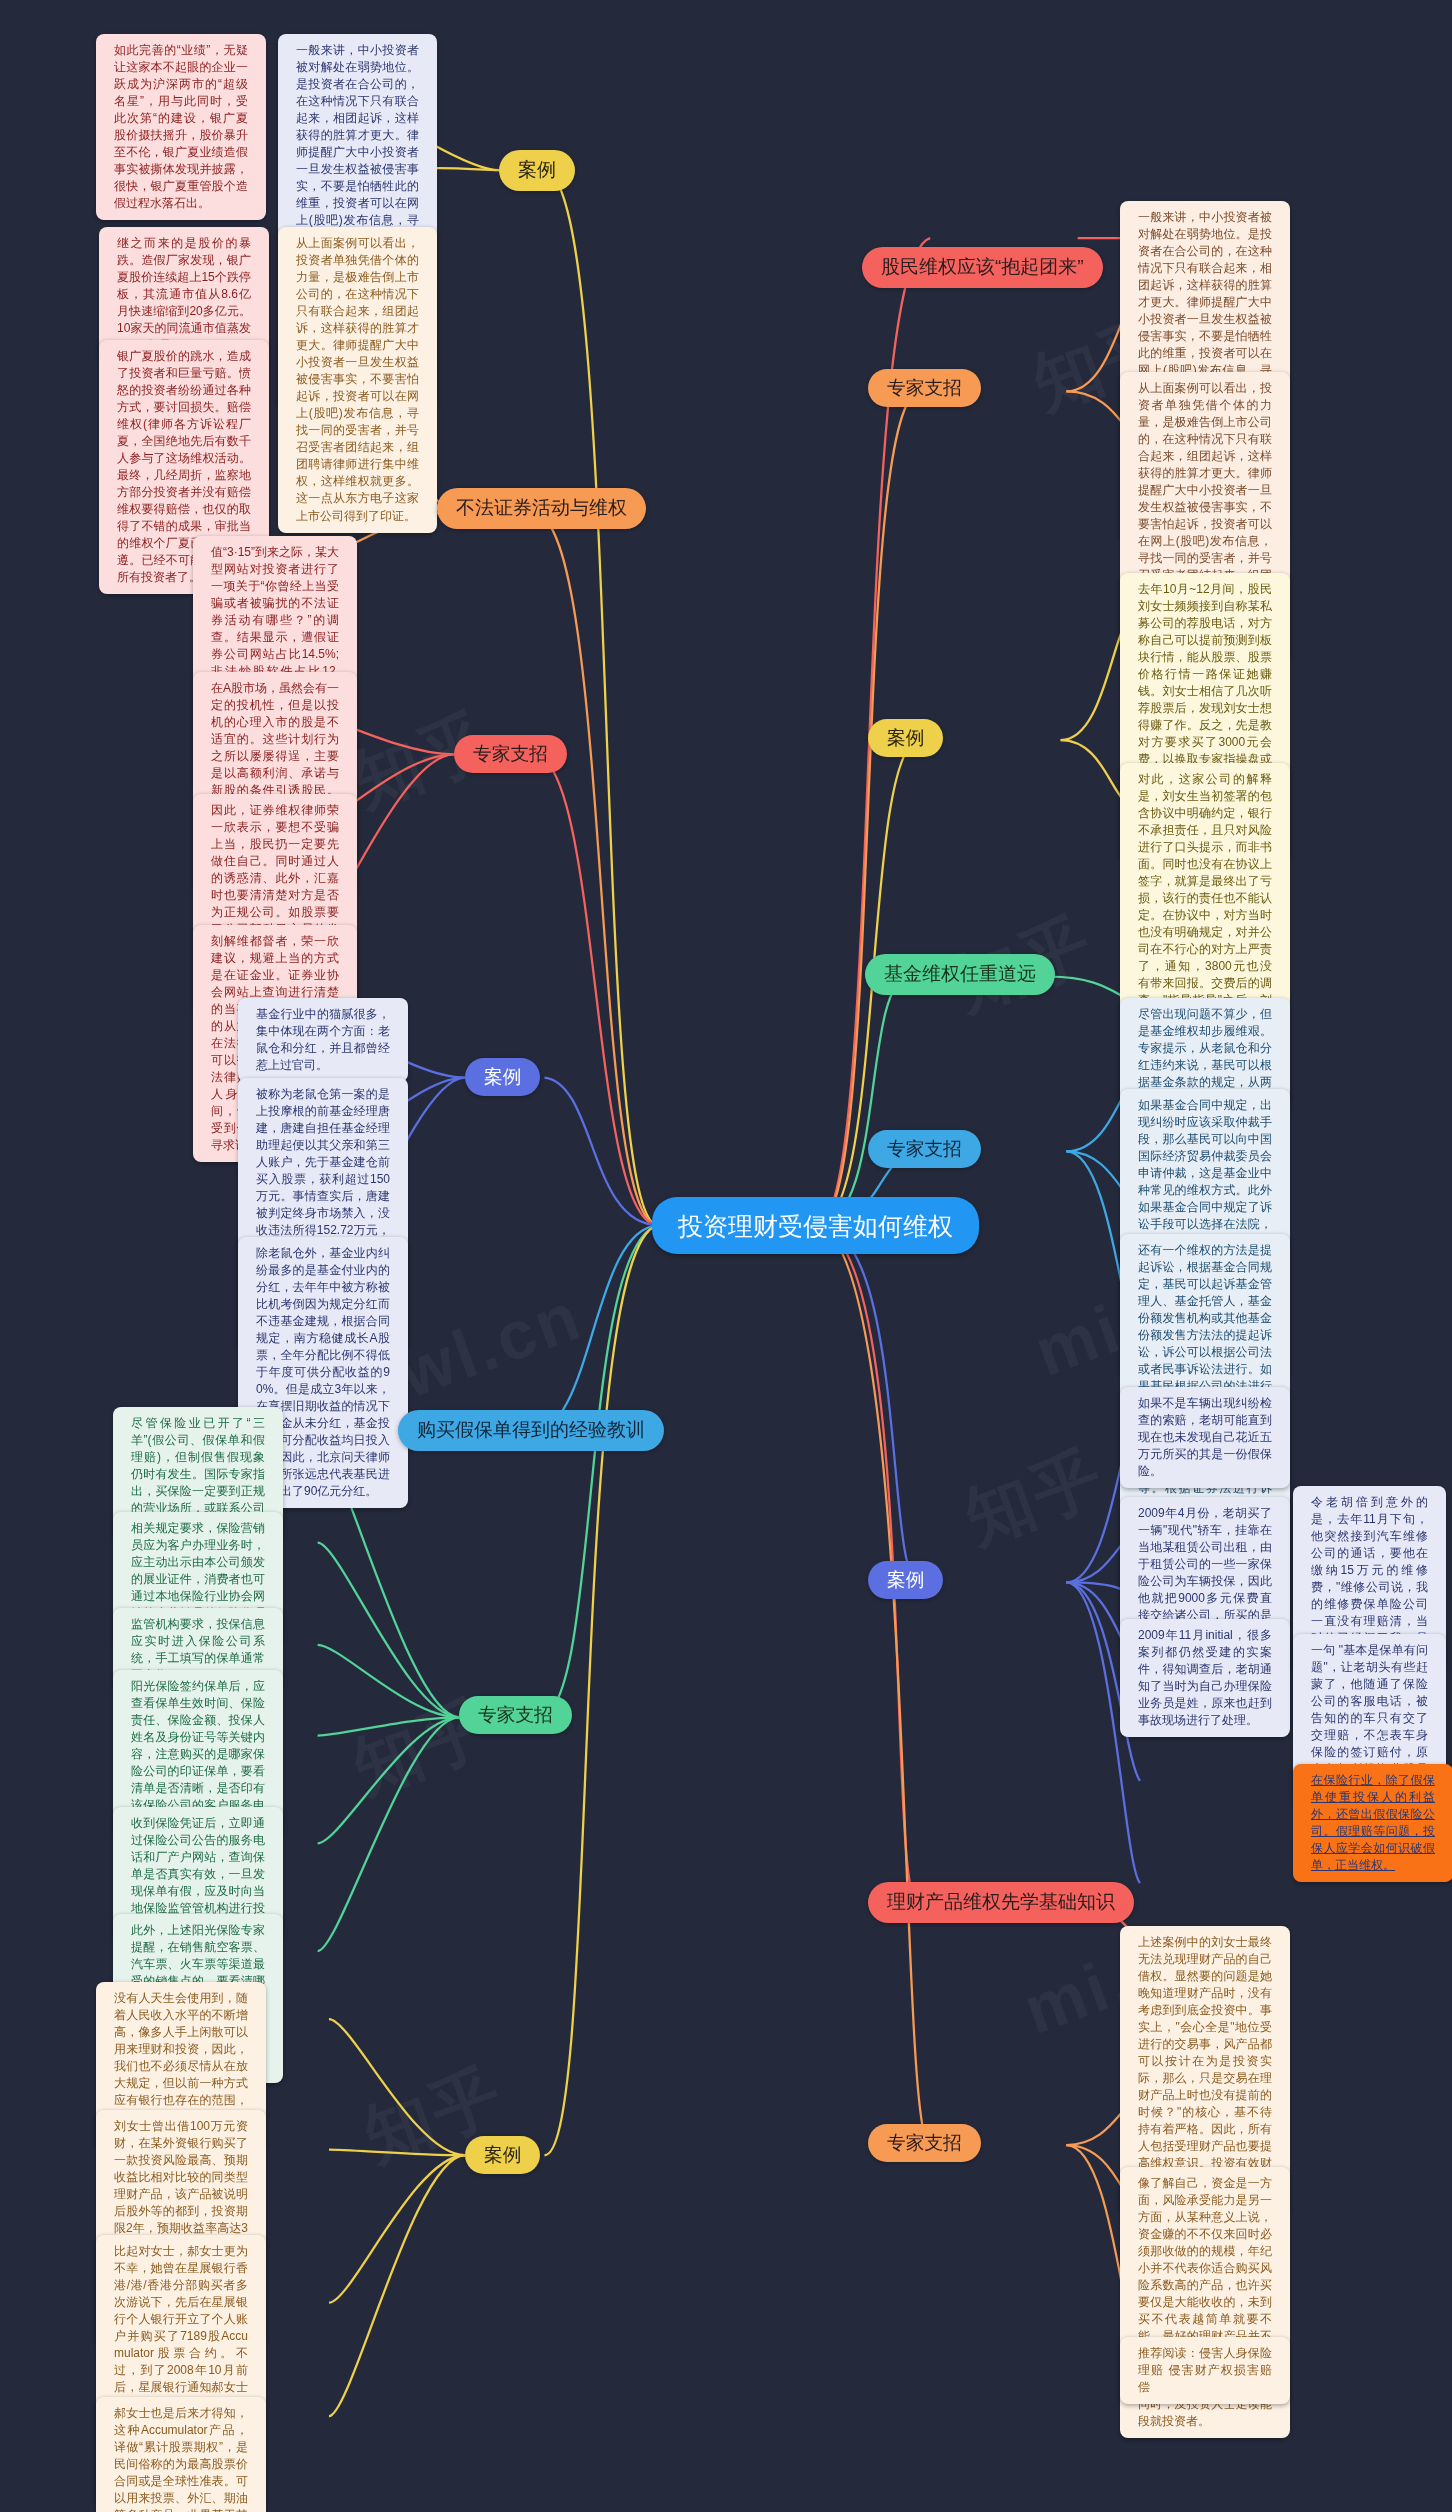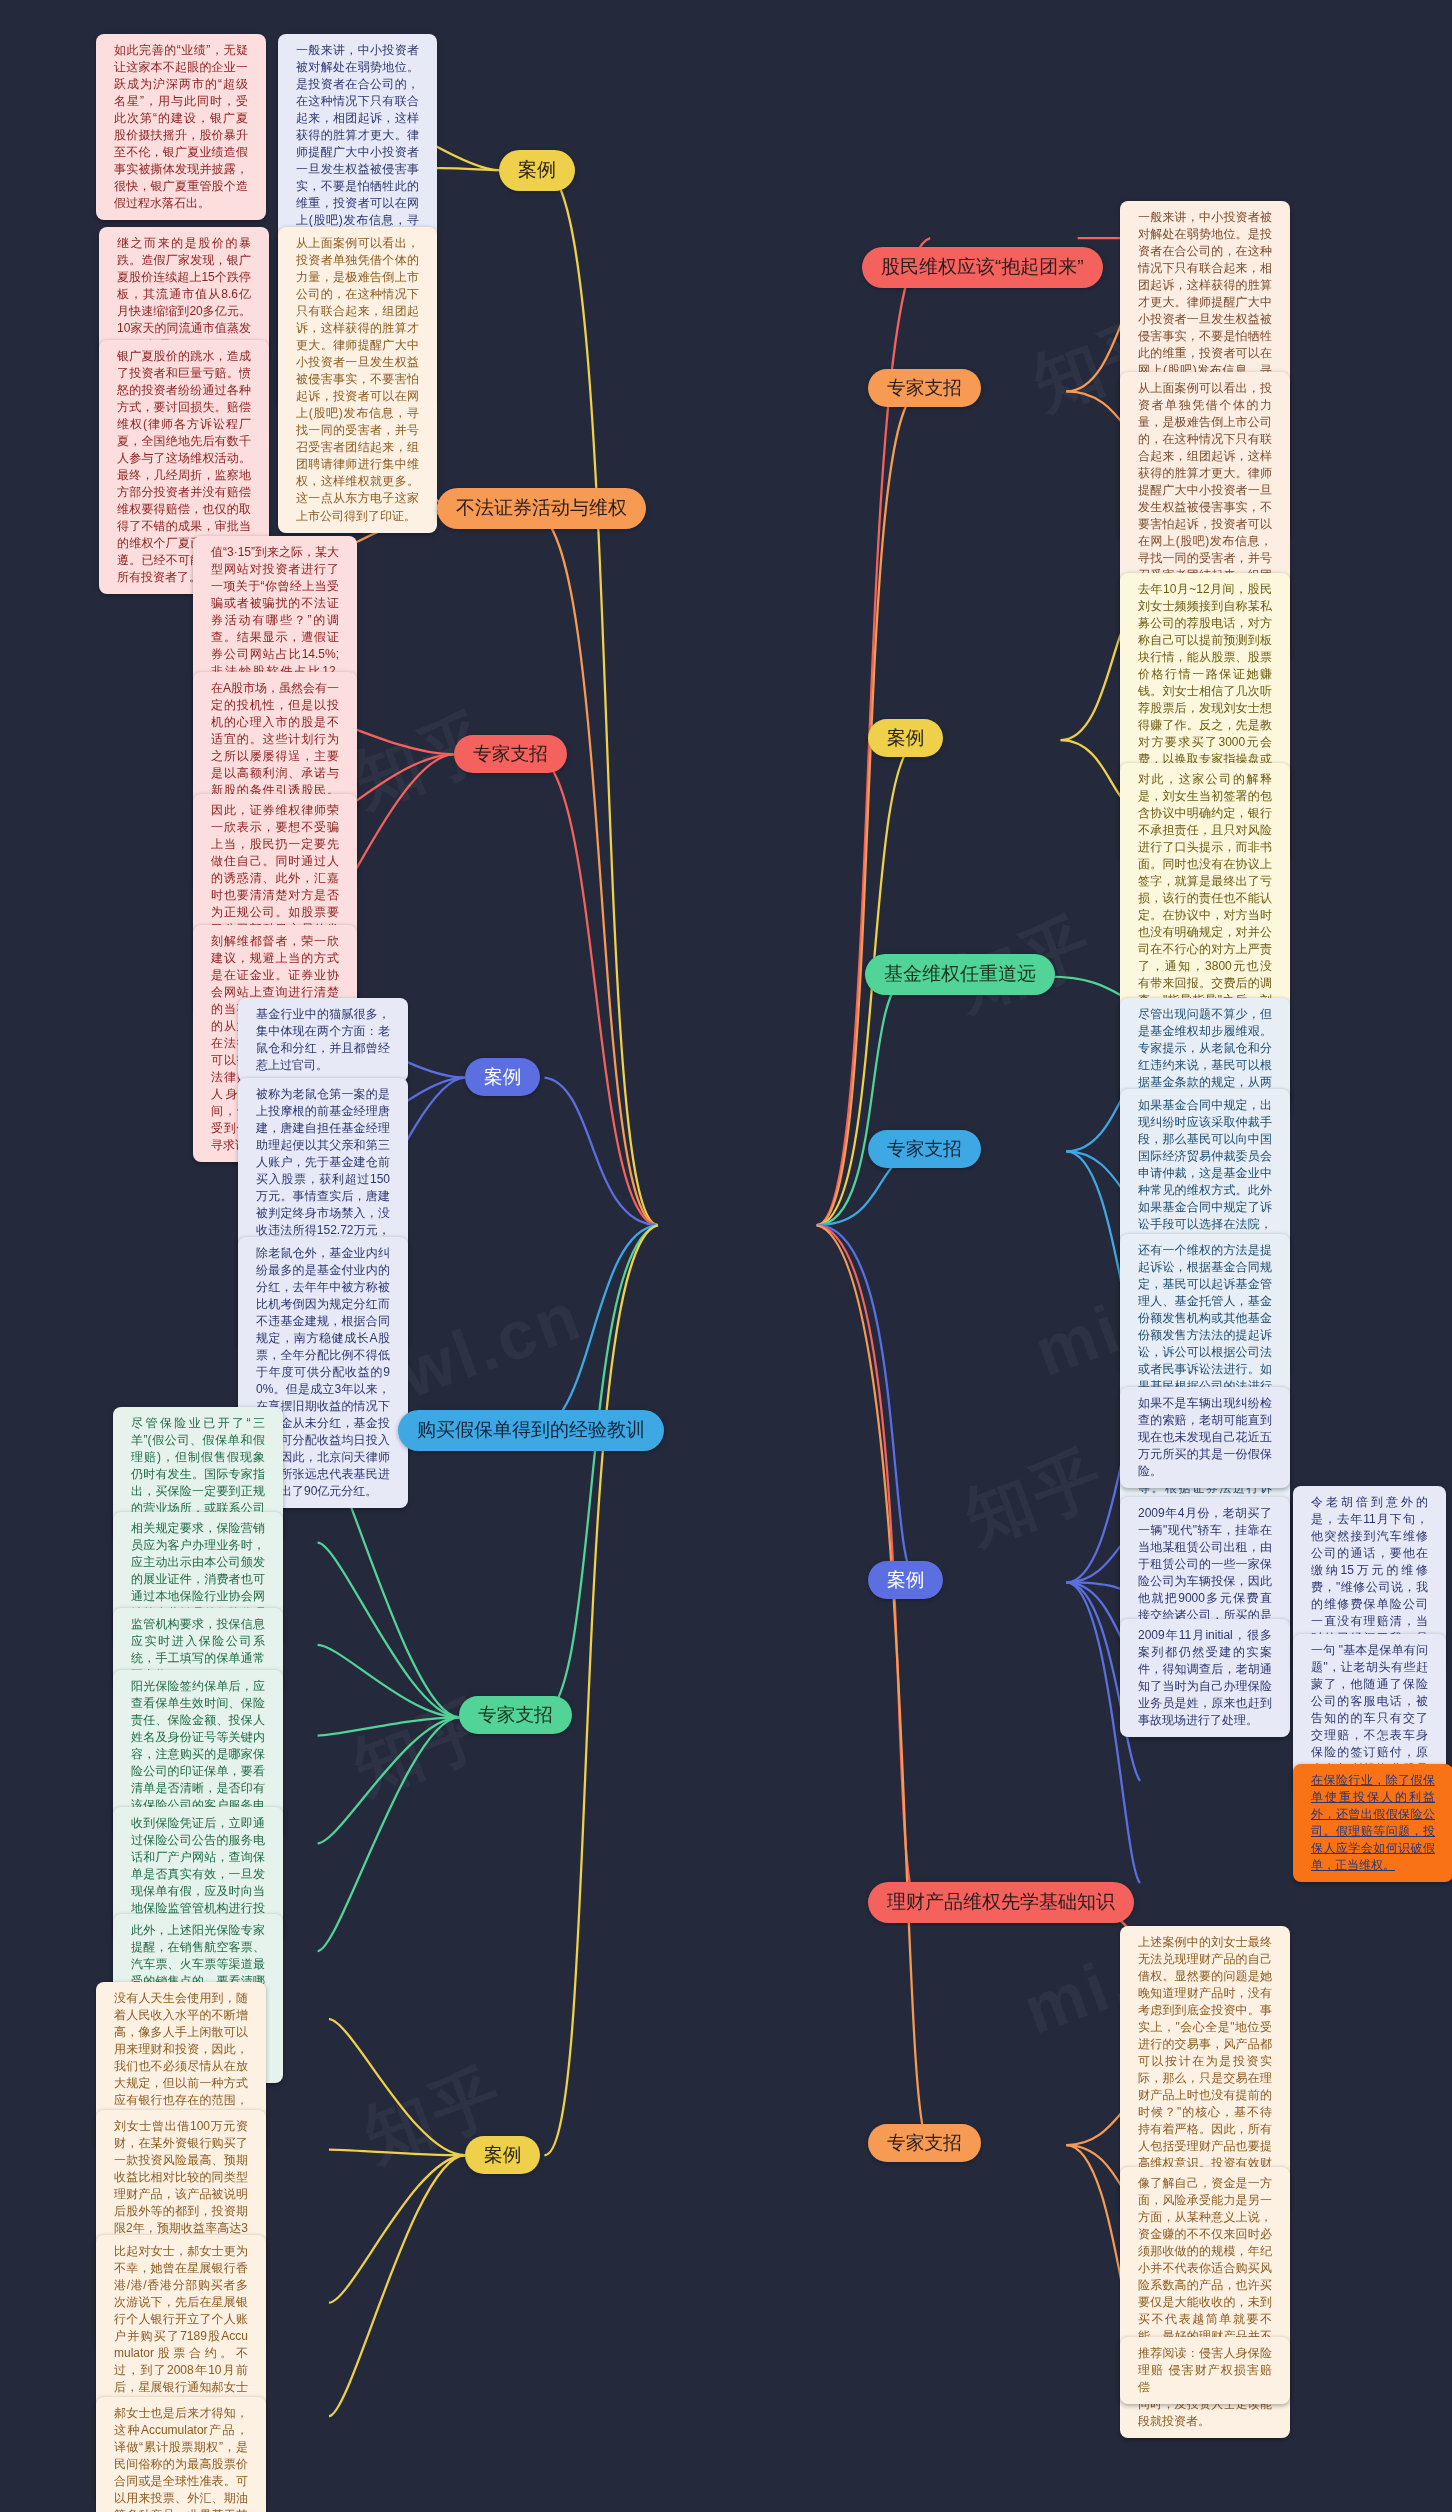--- a/index.html
+++ b/index.html
@@ -118,20 +118,21 @@
       <path d="M1880 2790 C1960 2790 1980 2800 2010 2820" stroke="#5b6fe0"></path>
       <path d="M1880 2790 C1960 2790 1980 3100 2010 3140" stroke="#5b6fe0"></path>
       <path d="M1880 2790 C1960 2790 1980 3290 2010 3320" stroke="#5b6fe0"></path>
       <path d="M1900 3360 C1980 3360 2000 3420 2030 3450" stroke="#f5625e"></path>
       <path d="M1880 3782 C1960 3782 1980 3700 2010 3700" stroke="#f79a54"></path>
       <path d="M1880 3782 C1960 3782 1980 3880 2010 3900" stroke="#f79a54"></path>
       <path d="M1880 3782 C1960 3782 1980 4120 2010 4150" stroke="#f79a54"></path>
     </g>
   </svg>
 
+  <div class="node root" style="left:652px;top:1197px;">投资理财受侵害如何维权</div>
 
   <div class="node topic" style="left:499px;top:150px;background:#eed04a;color:#2b2410;">案例</div>
   <div class="node leaf" style="left:96px;top:34px;width:170px;background:#fbdedd;color:#8b1d1d;">如此完善的“业绩”，无疑让这家本不起眼的企业一跃成为沪深两市的“超级名星”，用与此同时，受此次第“的建设，银广夏股价摄扶摇升，股价暴升至不伦，银广夏业绩造假事实被撕体发现并披露，很快，银广夏重管股个造假过程水落石出。</div>
   <div class="node leaf" style="left:99px;top:227px;width:170px;background:#fbdedd;color:#8b1d1d;">继之而来的是股价的暴跌。造假厂家发现，银广夏股价连续超上15个跌停板，其流通市值从8.6亿月快速缩缩到20多亿元。10家天的同流通市值蒸发67.95亿元。</div>
   <div class="node leaf" style="left:99px;top:340px;width:170px;background:#fbdedd;color:#8b1d1d;">银广夏股价的跳水，造成了投资者和巨量亏赔。愤怒的投资者纷纷通过各种方式，要讨回损失。赔偿维权(律师各方诉讼程厂夏，全国绝地先后有数千人参与了这场维权活动。最终，几经周折，监察地方部分投资者并没有赔偿维权要得赔偿，也仅的取得了不错的成果，审批当的维权个厂夏已是损失迫遵。已经不可能定额赔付所有投资者了。</div>
   <div class="node leaf" style="left:278px;top:34px;width:159px;background:#e7eaf6;color:#2b3570;">一般来讲，中小投资者被对解处在弱势地位。是投资者在合公司的，在这种情况下只有联合起来，相团起诉，这样获得的胜算才更大。律师提醒广大中小投资者一旦发生权益被侵害事实，不要是怕牺牲此的维重，投资者可以在网上(股吧)发布信息，寻找一同的受害者，并号召受害者团结起来，组团聘请律师进行集中维权，这样维权就更多。这一点从东方电子这家上市公司得到了印证。此前东方电子中因遭侵害的赔偿就，不久后这个专家电话还赞了许通了。</div>
   <div class="node leaf" style="left:278px;top:227px;width:159px;background:#fdf1e4;color:#8a5a1f;">从上面案例可以看出，投资者单独凭借个体的力量，是极难告倒上市公司的，在这种情况下只有联合起来，组团起诉，这样获得的胜算才更大。律师提醒广大中小投资者一旦发生权益被侵害事实，不要害怕起诉，投资者可以在网上(股吧)发布信息，寻找一同的受害者，并号召受害者团结起来，组团聘请律师进行集中维权，这样维权就更多。这一点从东方电子这家上市公司得到了印证。</div>
 
   <div class="node topic" style="left:437px;top:488px;background:#f79a54;color:#2b1d1d;">不法证券活动与维权</div>
   <div class="node leaf" style="left:193px;top:536px;width:164px;background:#fbdedd;color:#8b1d1d;">值“3·15”到来之际，某大型网站对投资者进行了一项关于“你曾经上当受骗或者被骗扰的不法证券活动有哪些？”的调查。结果显示，遭假证券公司网站占比14.5%;非法炒股软件占比12.7%; "股市黑嘴"博弈点比27.3%;电信诈骗点比3.7%;非法委托理财占比17.2%。而这些也正是目前不法证券活动的几种主流方式。</div>

